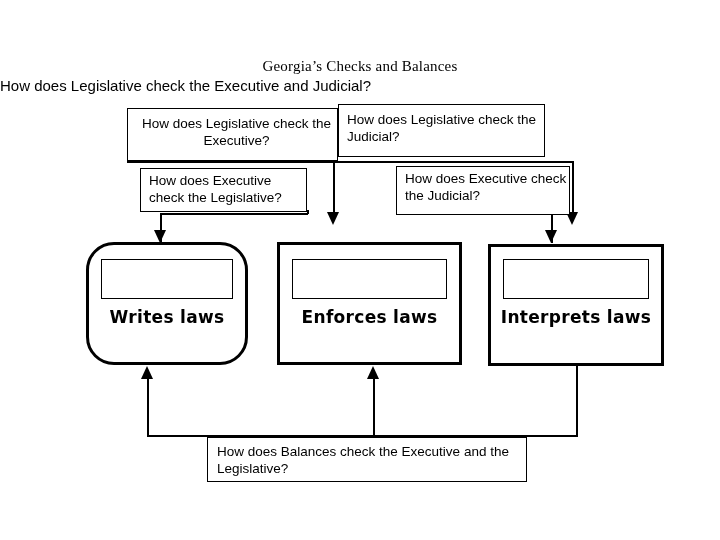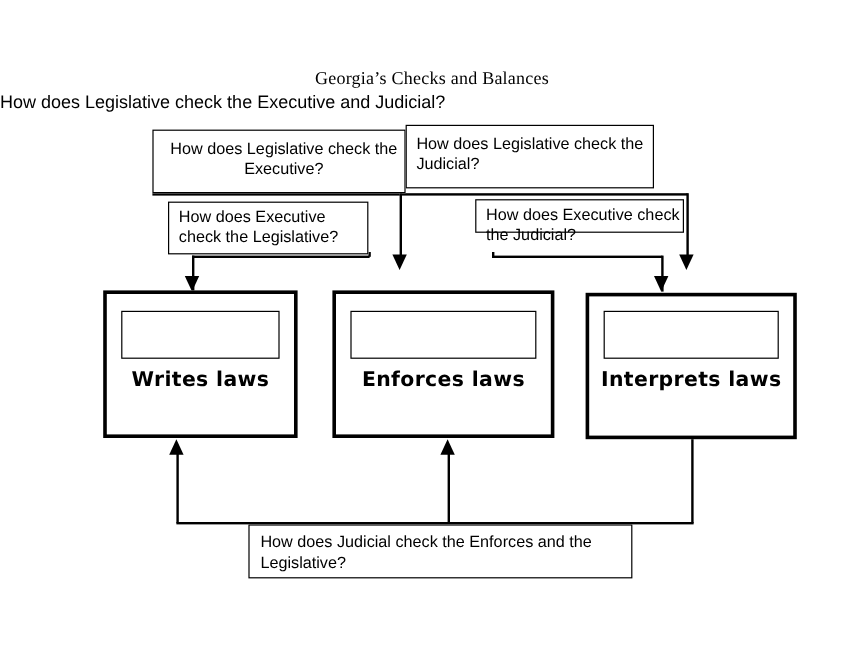--- a/index.html
+++ b/index.html
@@ -123,33 +123,33 @@
   <div class="hline" style="left:333px; top:141px; width:240px;"></div>
 
   <div class="vline" style="left:333px; top:141px; height:53px;"></div>
   <div class="arrow-down" style="left:327px; top:192px;"></div>
 
   <div class="vline" style="left:572px; top:141px; height:53px;"></div>
   <div class="arrow-down" style="left:566px; top:192px;"></div>
 
   <div class="qbox" style="left:140px; top:148px; width:167px; height:44px; padding-top:3px;">How does Executive check the Legislative?</div>
 
-  <div class="qbox" style="left:396px; top:146px; width:174px; height:28px; padding-top:3px;">How does Executive check the Judicial?</div>
+  <div class="qbox" style="left:396px; top:146px; width:174px; height:49px; padding-top:3px;">How does Executive check the Judicial?</div>
 
   <div class="hline" style="left:160px; top:193px; width:148px;"></div>
   <div class="vline" style="left:160px; top:193px; height:30px;"></div>
   <div class="arrow-down" style="left:154px; top:210px;"></div>
   <div class="vline" style="left:307px; top:190px; height:4px;"></div>
 
   <div class="hline" style="left:410px; top:193px; width:142px;"></div>
   <div class="vline" style="left:410px; top:190px; height:4px;"></div>
   <div class="vline" style="left:551px; top:193px; height:30px;"></div>
   <div class="arrow-down" style="left:545px; top:210px;"></div>
 
-  <div class="branch" style="left:86px; top:222px; width:162px; height:123px;">
+  <div class="branch" style="left:86px; top:222px; width:162px; height:123px;border-radius:28px;">
     <div class="answer-slot" style="left:12px; top:14px; width:132px; height:40px;"></div>
     <div class="branch-label" style="top:62px;">Writes laws</div>
   </div>
 
   <div class="branch" style="left:277px; top:222px; width:185px; height:123px;">
     <div class="answer-slot" style="left:12px; top:14px; width:155px; height:40px;"></div>
     <div class="branch-label" style="top:62px;">Enforces laws</div>
   </div>
 
   <div class="branch" style="left:488px; top:224px; width:176px; height:122px;">
@@ -159,15 +159,15 @@
 
   <div class="vline" style="left:576px; top:345px; height:71px;"></div>
   <div class="hline" style="left:147px; top:415px; width:431px;"></div>
 
   <div class="vline" style="left:147px; top:358px; height:58px;"></div>
   <div class="arrow-up" style="left:141px; top:346px;"></div>
 
   <div class="vline" style="left:373px; top:358px; height:58px;"></div>
   <div class="arrow-up" style="left:367px; top:346px;"></div>
 
-  <div class="qbox" style="left:207px; top:417px; width:320px; height:45px; padding-top:5px; padding-left:9px;">How does Judicial check the Enforces and the Legislative?</div>
+  <div class="qbox" style="left:207px; top:417px; width:320px; height:45px; padding-top:5px; padding-left:9px;">How does Balances check the Executive and the Legislative?</div>
 
 </div>
 
 </body></html>

